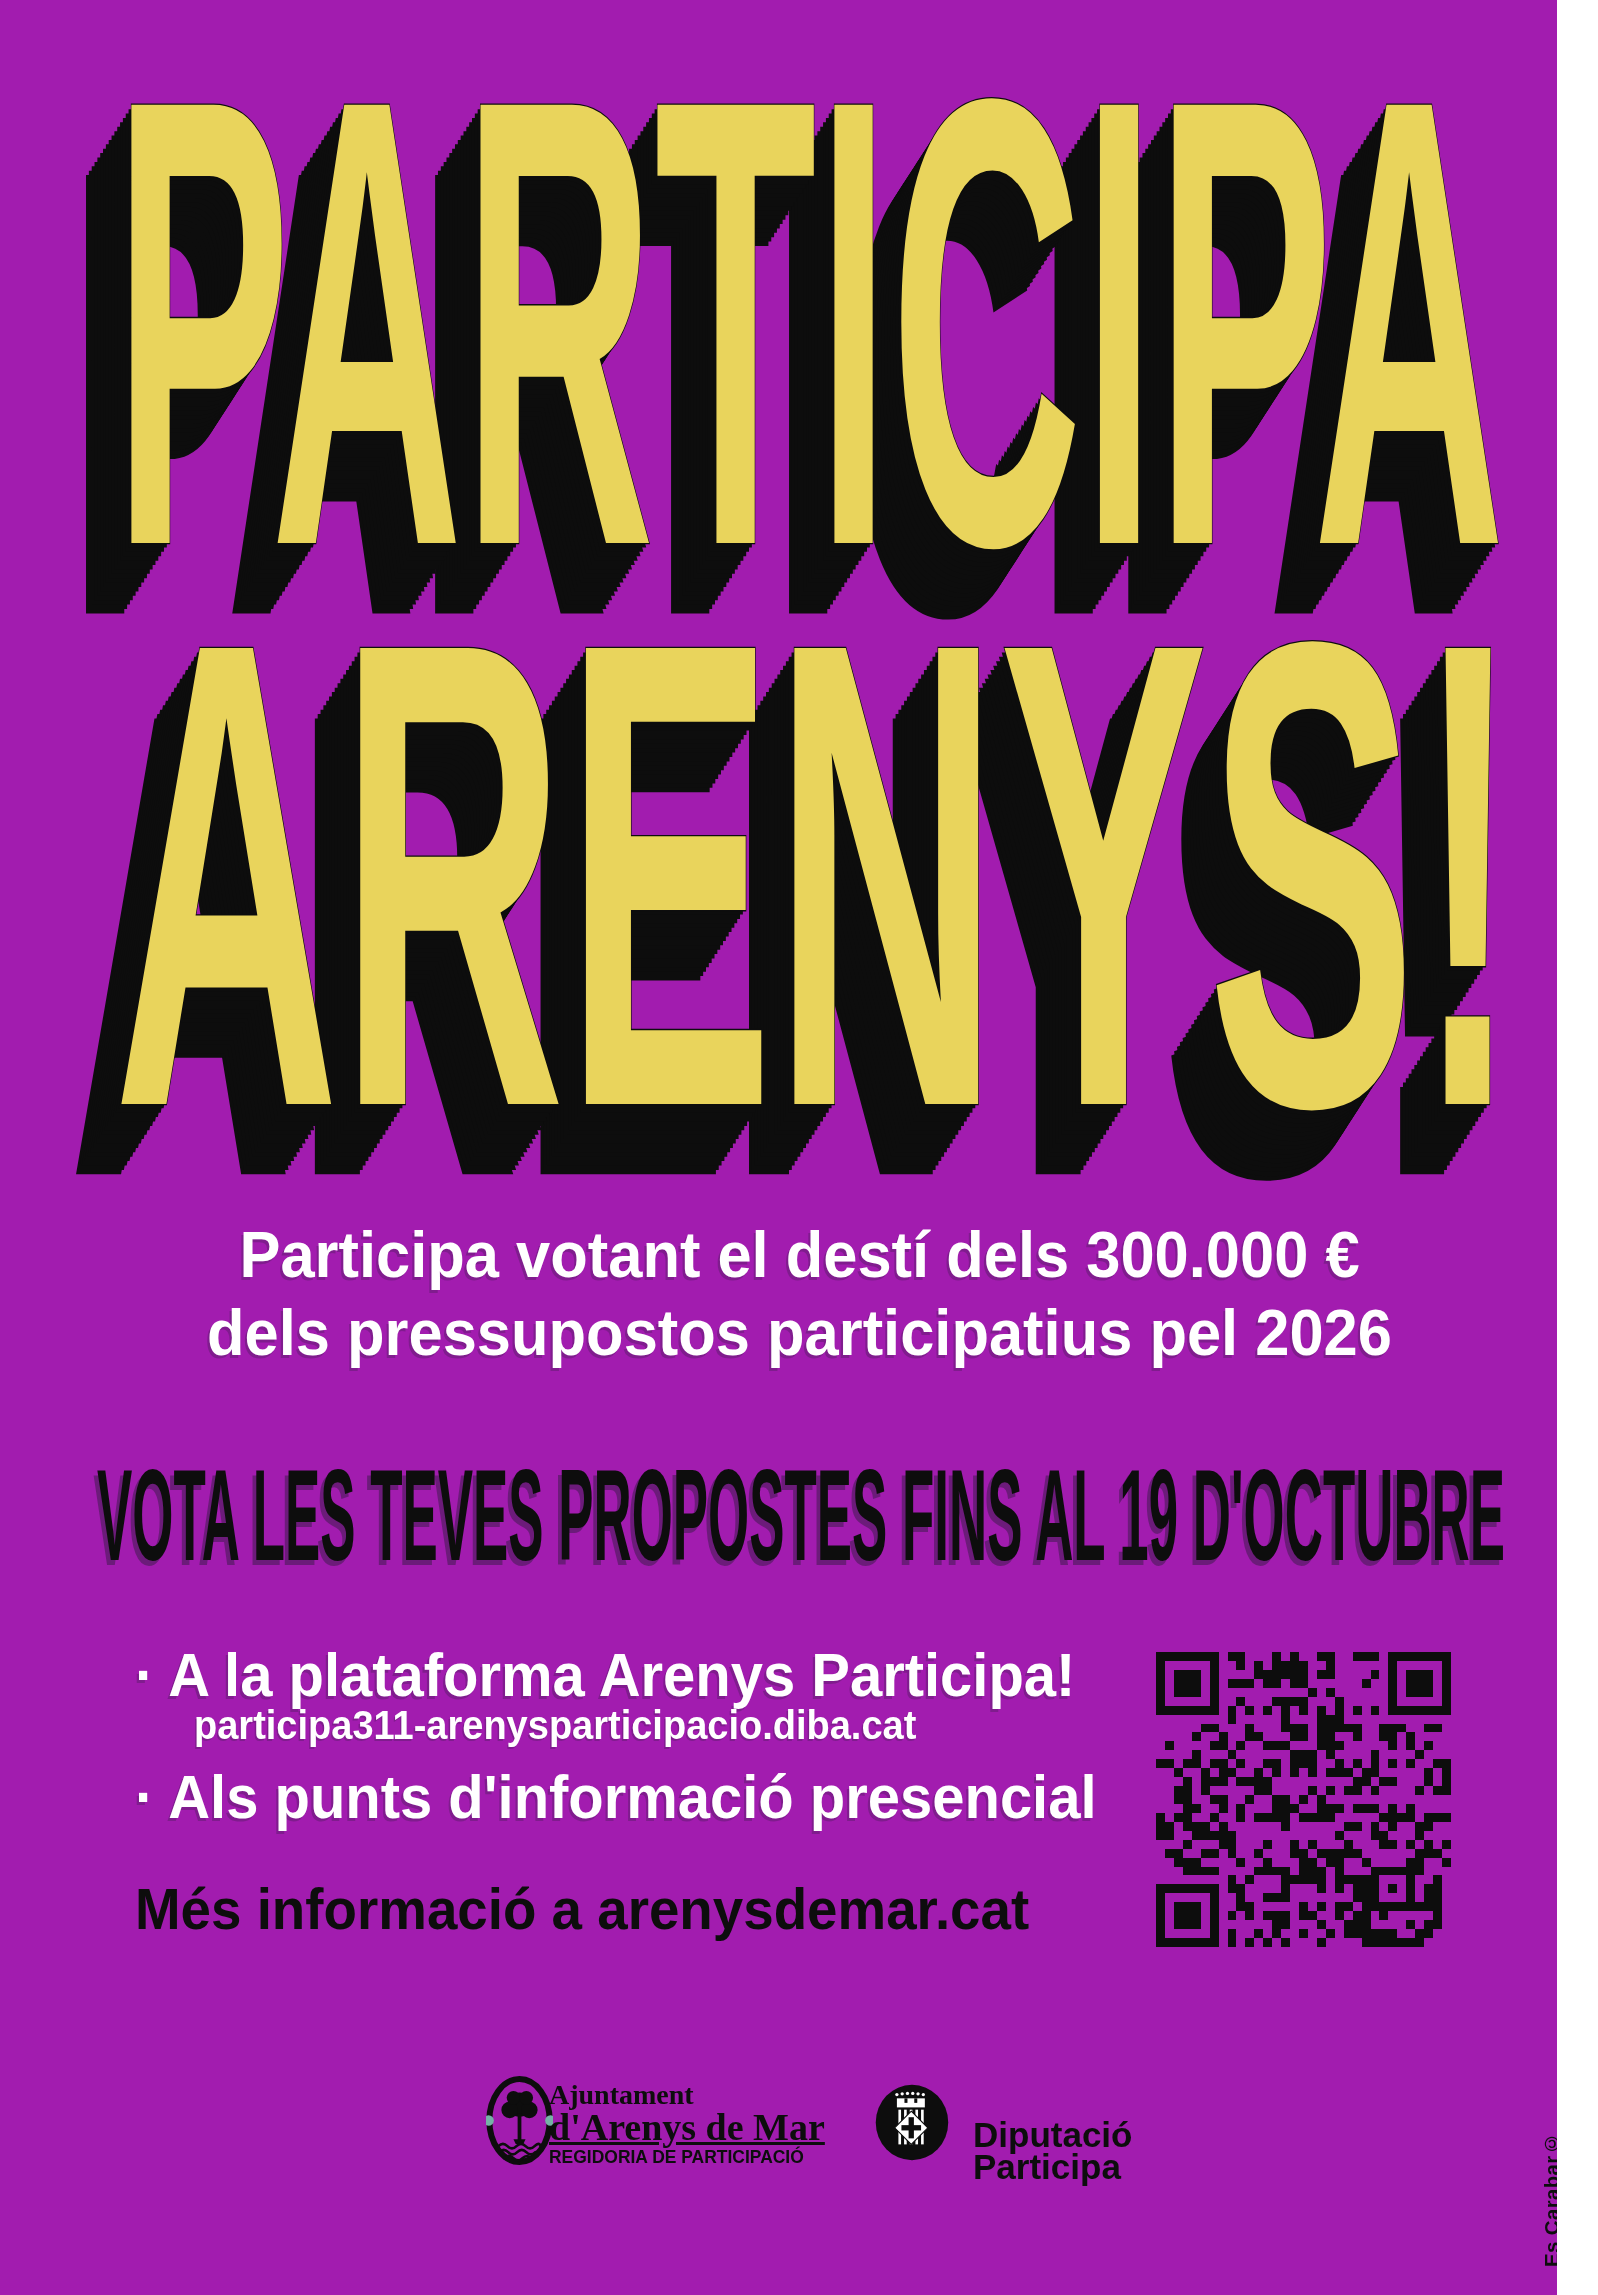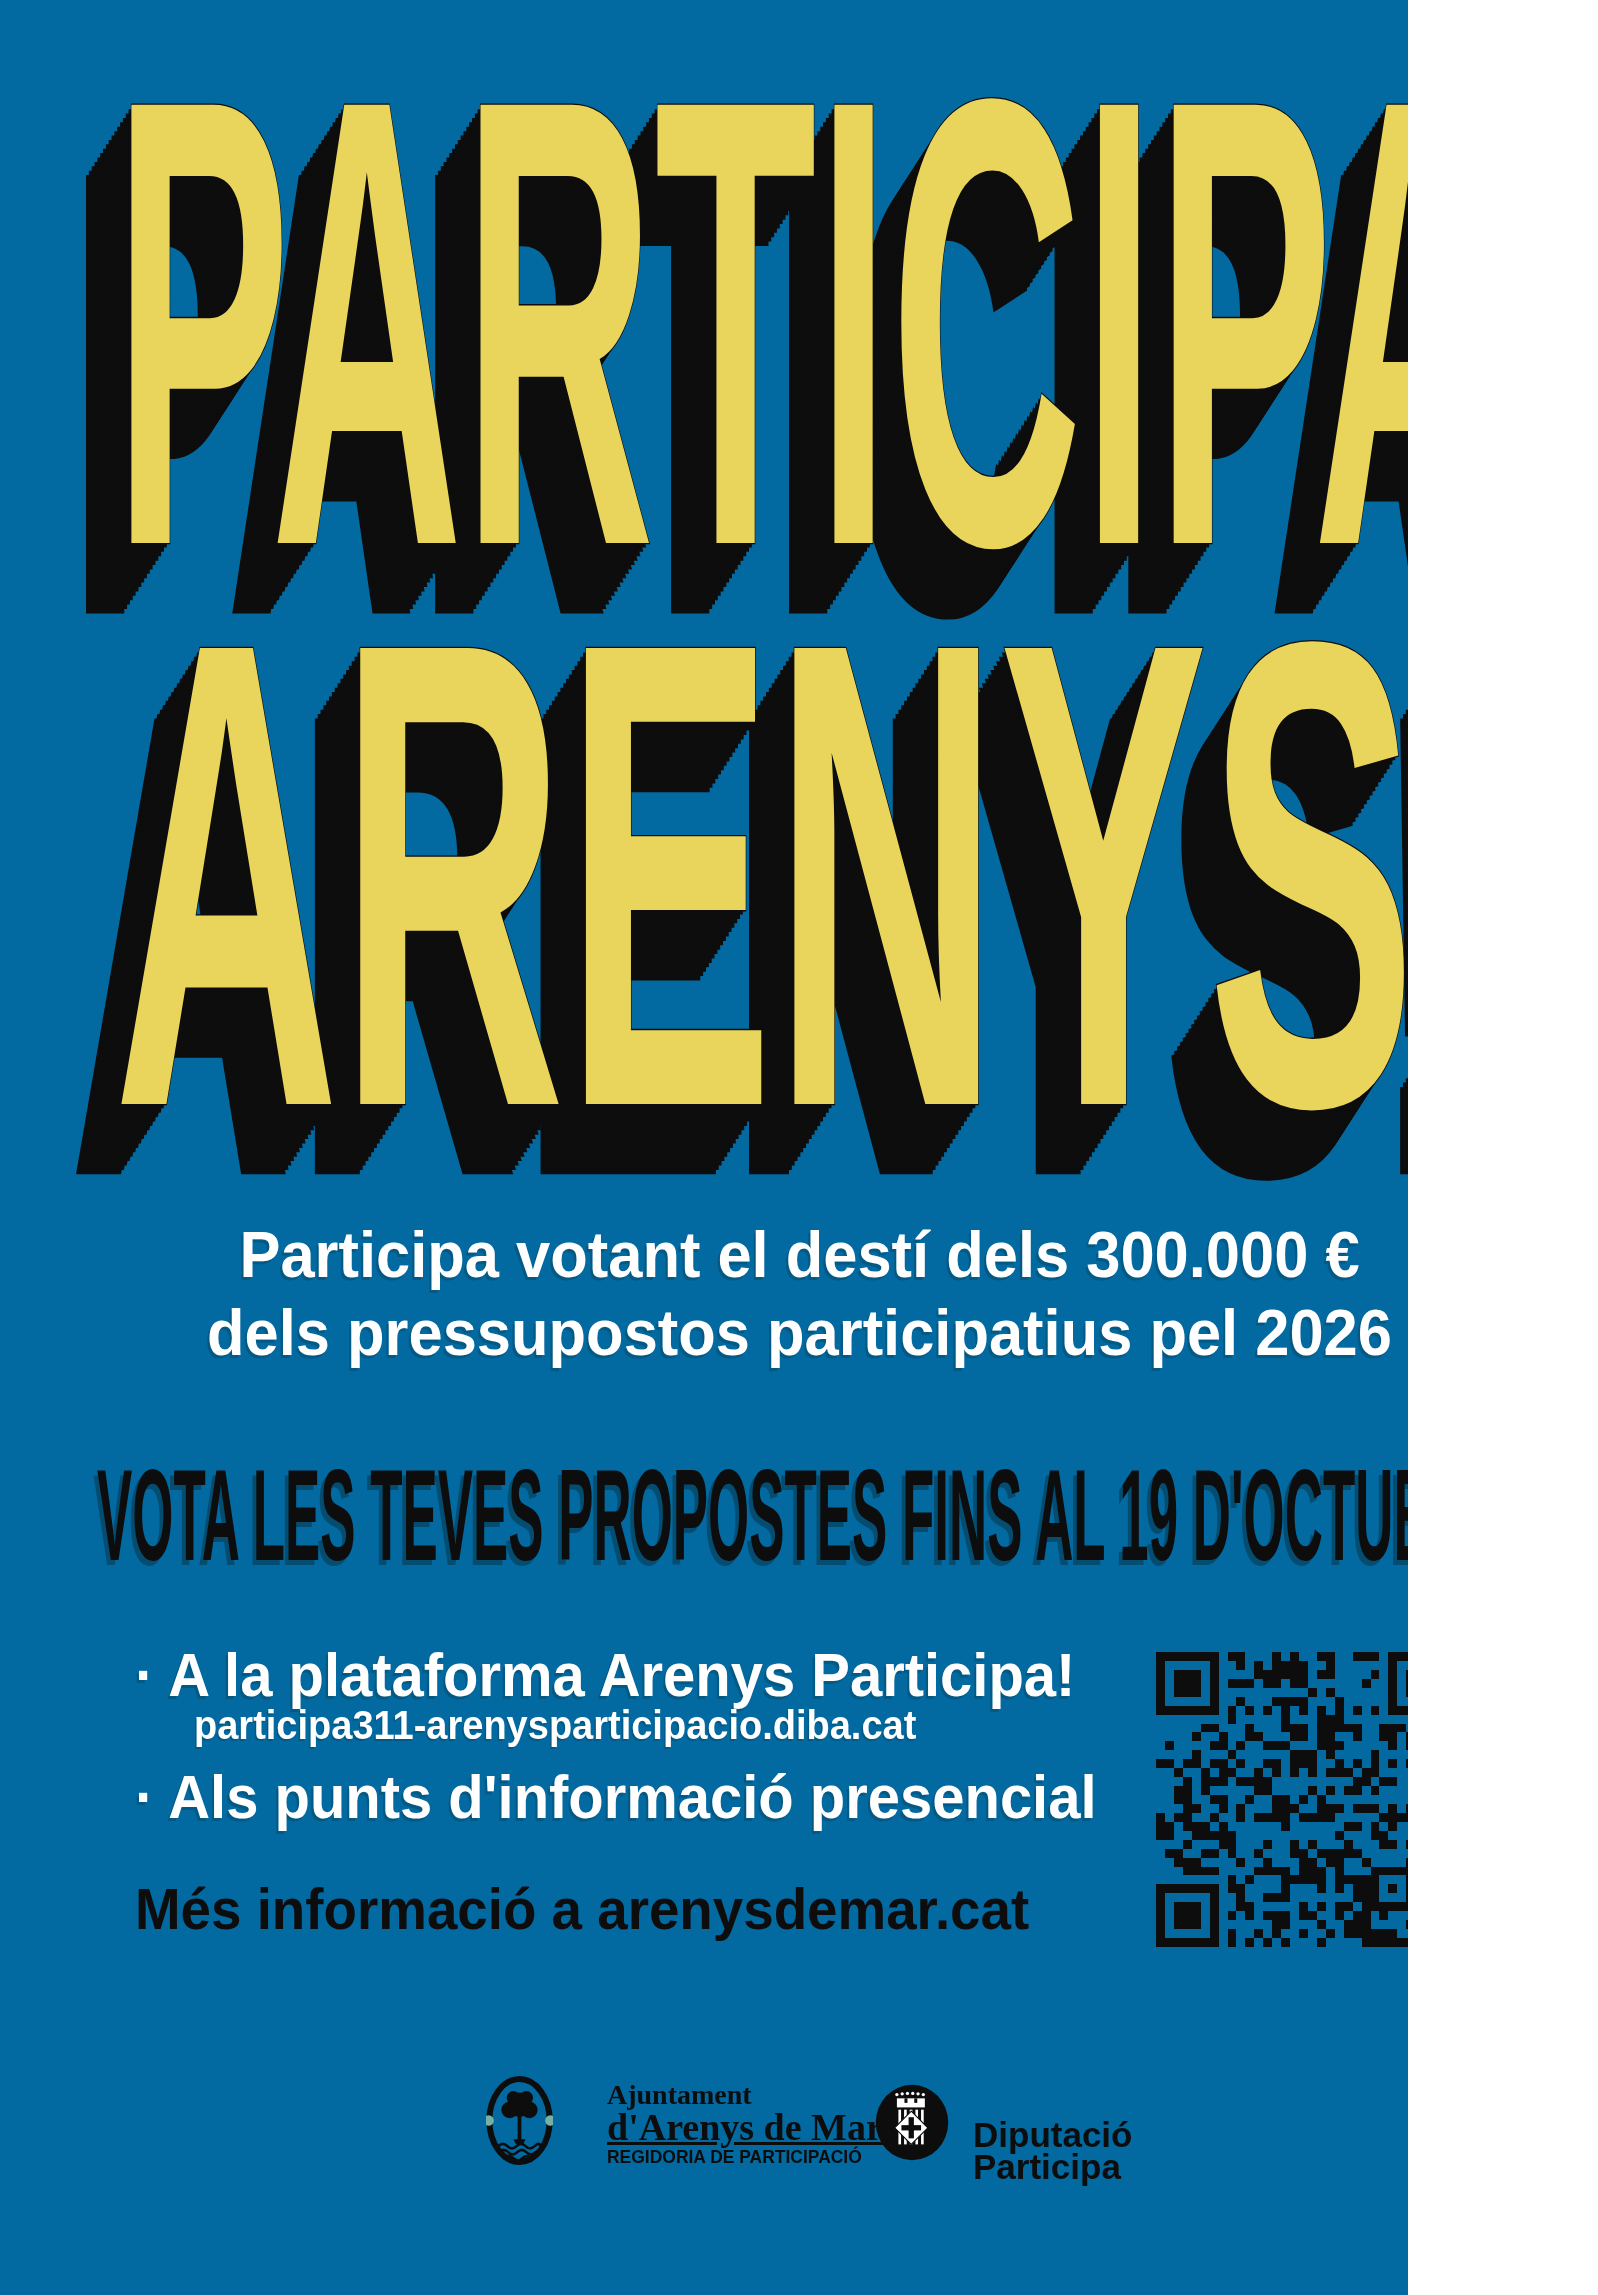--- a/index.html
+++ b/index.html
@@ -1,20 +1,20 @@
 <!DOCTYPE html>
 <html style="font-size:12px"><head>
 <meta charset="utf-8">
 <style>
   html,body { margin:0; padding:0; }
   .poster {
     position: relative;
-    width: 1408px;
+    width: 1557px;
     height: 2295px;
-    background: #0369a1;
+    background: #a21caf;
     overflow: hidden;
     font-family: "Liberation Sans", sans-serif;
   }
   .headline-svg { position:absolute; left:0; top:0; display:block; }
   .hl { font-family:"Liberation Sans", sans-serif; font-weight:bold; font-size:250px; }
   .bn { font-family:"Liberation Sans", sans-serif; font-weight:bold; font-size:90px; }
 
   .intro {
     position:absolute; left:0; top:1216px; width:1599px;
     text-align:center; color:#FFFFFF; font-weight:bold;
@@ -38,21 +38,21 @@
   }
   .more-info {
     position:absolute; left:135px; top:1876px; color:#0D0D0D; font-weight:bold;
     font-size:57px; white-space:nowrap;
     transform:scaleX(0.96); transform-origin:left top;
   }
 
   .qr { position:absolute; left:1156px; top:1652px; }
 
   .seal { position:absolute; left:486px; top:2076px; }
-  .aj-text { position:absolute; left:607px; top:2079px; color:#0D0D0D; font-family:"Liberation Serif", serif; font-weight:bold; white-space:nowrap; }
+  .aj-text { position:absolute; left:549px; top:2079px; color:#0D0D0D; font-family:"Liberation Serif", serif; font-weight:bold; white-space:nowrap; }
   .aj-l1 { font-size:28px; line-height:32px; }
   .aj-l2 { font-size:38px; line-height:33px;text-decoration:underline; }
   .aj-l3 { font-family:"Liberation Sans", sans-serif; font-size:18px; line-height:26px; font-weight:bold; transform:scaleX(0.97); transform-origin:left top; }
 
   .dipu { position:absolute; left:874px; top:2084px; }
   .dipu-text { position:absolute; left:973px; top:2089px; color:#0D0D0D; font-weight:bold; font-size:35px; line-height:32px; white-space:nowrap;margin-top:30px; }
 
   .credit {
     position:absolute; left:1541px; top:2157px; height:110px; width:26px;
     writing-mode:vertical-rl; transform:rotate(180deg);

